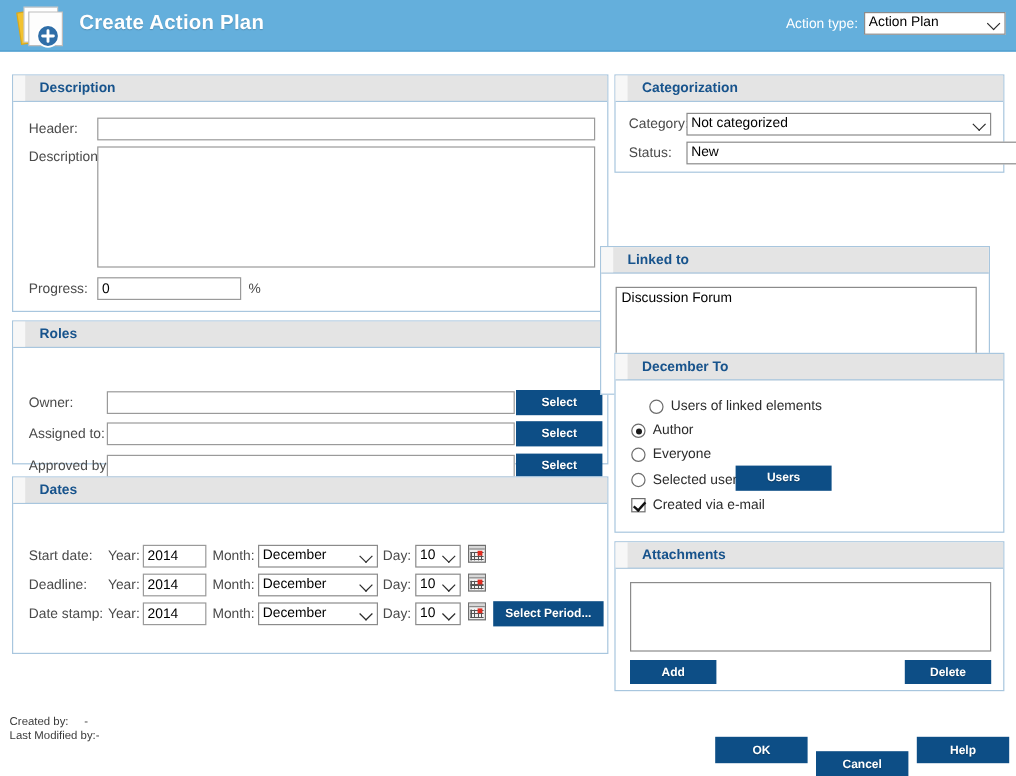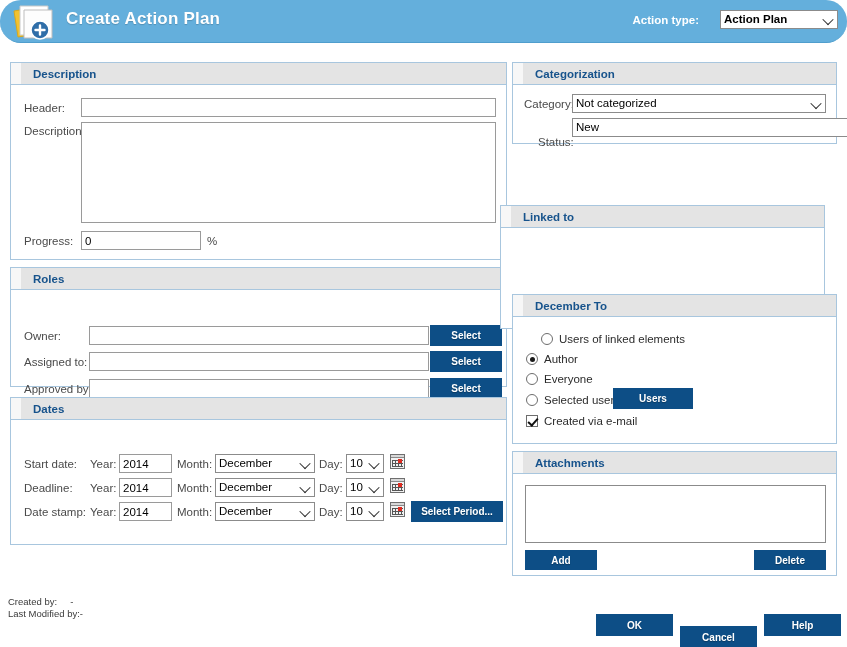--- a/index.html
+++ b/index.html
@@ -10,32 +10,31 @@
     font-family: "Liberation Sans", sans-serif;
     overflow: hidden;
   }
   #app { position: relative; width: 847px; height: 647px; background: #fff; }
 
   
   .titlebar {
     position: absolute; left: 0; top: 0; width: 847px; height: 43px;
     background: #64afdc;
     border-bottom: 1px solid #4f9ecd;
-    border-radius: 21px;
   }
   .app-icon { position: absolute; left: 10px; top: 3px; width: 50px; height: 38px; }
   .title-text {
     position: absolute; left: 66px; top: 9px;
     font-size: 17px; font-weight: bold; color: #ffffff;
     letter-spacing: 0.2px;
     text-shadow: 0 1px 1px rgba(0,0,0,0.18);
   }
   .actiontype-wrap {
     position: absolute; right: 9px; top: 10px;
-    display: flex; align-items: center; gap: 21px; font-weight: bold;
+    display: flex; align-items: center; gap: 5px;
   }
   .actiontype-label { font-size: 11.5px; color: #ffffff; }
   .sel {
     font-family: "Liberation Sans", sans-serif;
     font-size: 11.5px; color: #000;
     background: #ffffff;
     border: 1px solid #8b8b8b;
     height: 19px; line-height: 17px;
     padding: 0 18px 0 3px;
     position: relative;
@@ -262,30 +261,33 @@
     </div>
   </div>
 
   <div class="panel" style="left:512px; top:62px; width:325px; height:82px;">
     <div class="panel-hd">
       <span class="panel-hd-t">Categorization</span>
     </div>
     <div class="panel-body" style="height:58px;">
       <span class="lbl" style="left:11px; top:13px;">Category:</span>
       <span class="sel" style="position:absolute; left:59px; top:9px; width:254px;">Not categorized</span>
-      <span class="lbl" style="left:25px; top:37px;margin-top:14px;">Status:</span>
+      <span class="lbl" style="left:11px; top:37px;">Status:</span>
       <span class="sel" style="position:absolute; left:59px; top:33px; width:294px;">New</span>
     </div>
   </div>
 
   <div class="panel" style="left:500px; top:157px; width:325px; height:124px;margin-top:48px;">
     <div class="panel-hd">
       <span class="panel-hd-t">Linked to</span>
     </div>
     <div class="panel-body" style="height:100px;">
+      <div class="listbox" style="left:12px; top:11px; width:301px; height:58px;">
+        <div>Discussion Forum</div>
+      </div>
       <button class="btn" style="left:12px; top:75px; width:72px; height:20px;">Add</button>
       <button class="btn" style="left:241px; top:75px; width:72px; height:20px;">Remove</button>
     </div>
   </div>
 
   <div class="panel" style="left:512px; top:294px; width:325px; height:150px;">
     <div class="panel-hd">
       <span class="panel-hd-t">December To</span>
     </div>
     <div class="panel-body" style="height:126px;">

